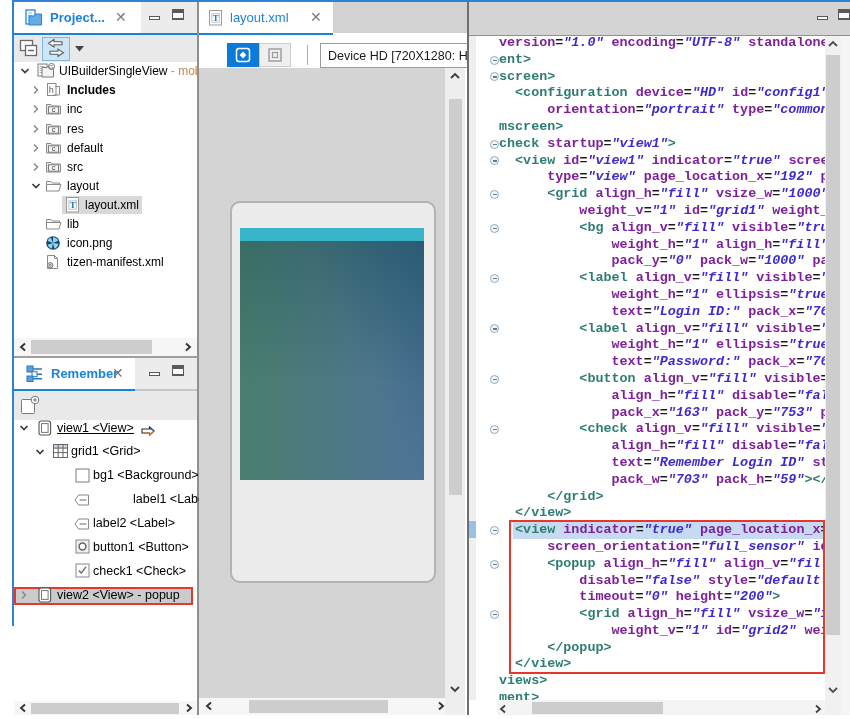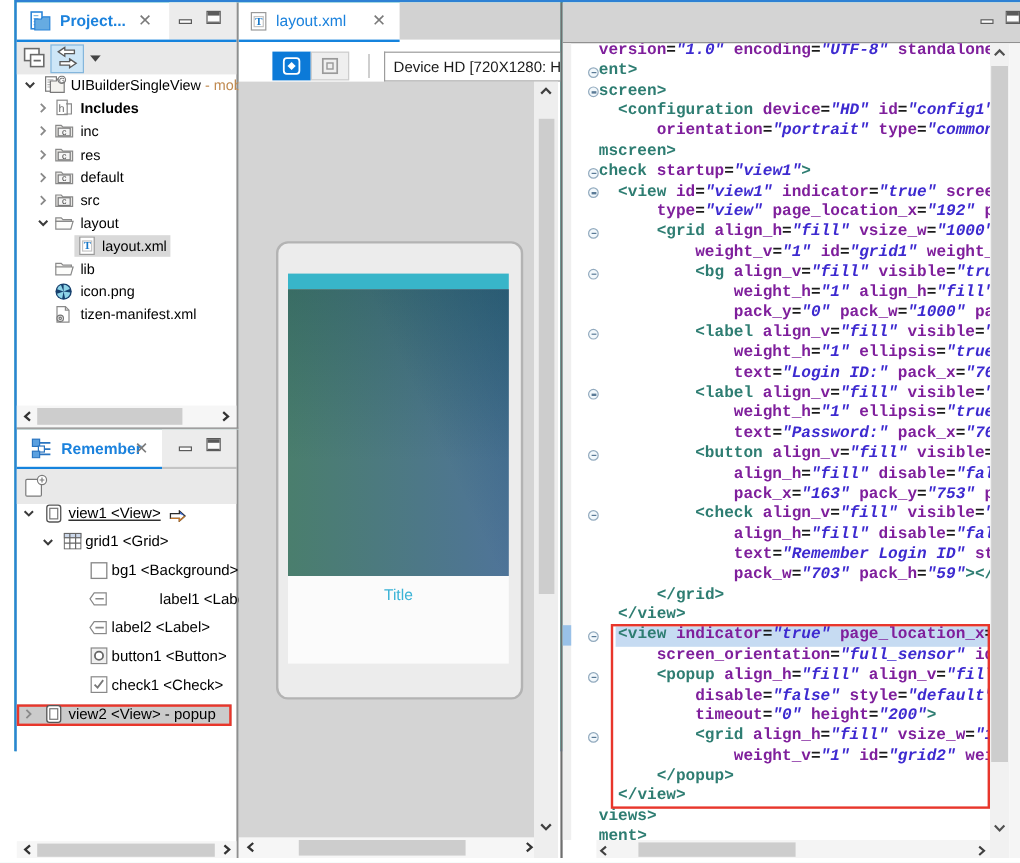--- a/index.html
+++ b/index.html
@@ -293,23 +293,20 @@
       <div class="abs" style="left:7px;top:4.5px;font-size:12.5px;color:#1a1a1a;white-space:nowrap;">Device HD [720X1280: HVGA]</div>
     </div>
     <div class="abs" style="left:0;top:66px;width:246px;height:630px;background:#d4d4d4;"></div>
     <div class="abs" style="left:31px;top:199px;width:206px;height:382px;background:#ececec;border:2px solid #b3b3b3;border-radius:10px;"></div>
     <div class="abs" style="left:41px;top:226px;width:184px;height:325px;">
       <div class="abs" style="left:0;top:0;width:184px;height:13px;background:#38b5c9;"></div>
       <div class="abs" style="left:0;top:13px;width:184px;height:239px;background:linear-gradient(90deg,#4a7e6d,#4f7499);">
         <div class="abs" style="left:0;top:0;width:184px;height:239px;background:linear-gradient(180deg,rgba(10,60,75,0.26),rgba(10,60,75,0) 60%);"></div>
         <div class="abs" style="left:0;top:0;width:184px;height:239px;background:linear-gradient(245deg,rgba(0,70,80,0.32),rgba(0,70,80,0) 40%);"></div>
       </div>
-      <div class="abs" style="left:0;top:252px;width:184px;height:73px;background:#fbfbfb;">
-        <div class="abs" style="left:0;top:8px;width:184px;text-align:center;color:#3bb3d6;font-size:13px;">Title</div>
-      </div>
     </div>
     <div class="sb" style="left:246px;top:66px;width:20px;height:647px;background:#eeeeee;"></div>
     <div class="sbthumb" style="left:249.5px;top:97px;width:13px;height:396px;"></div>
     <svg class="abs" style="left:250px;top:70px;" width="12" height="8" viewBox="0 0 12 8">
         <polyline points="2,6 6,2 10,6" fill="none" stroke="#404040" stroke-width="1.9"></polyline>
       </svg>
     <svg class="abs" style="left:250px;top:683px;" width="12" height="8" viewBox="0 0 12 8">
         <polyline points="2,2 6,6 10,2" fill="none" stroke="#404040" stroke-width="1.9"></polyline>
       </svg>
     <div class="sb" style="left:0;top:696px;width:246px;height:17px;background:#f6f6f6;"></div>

